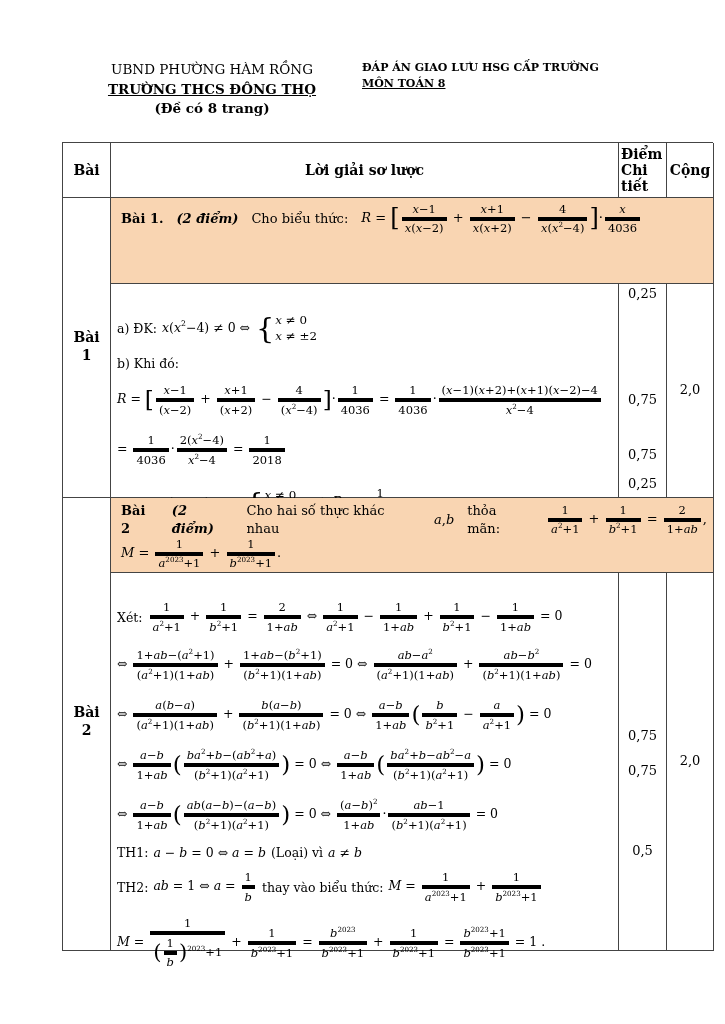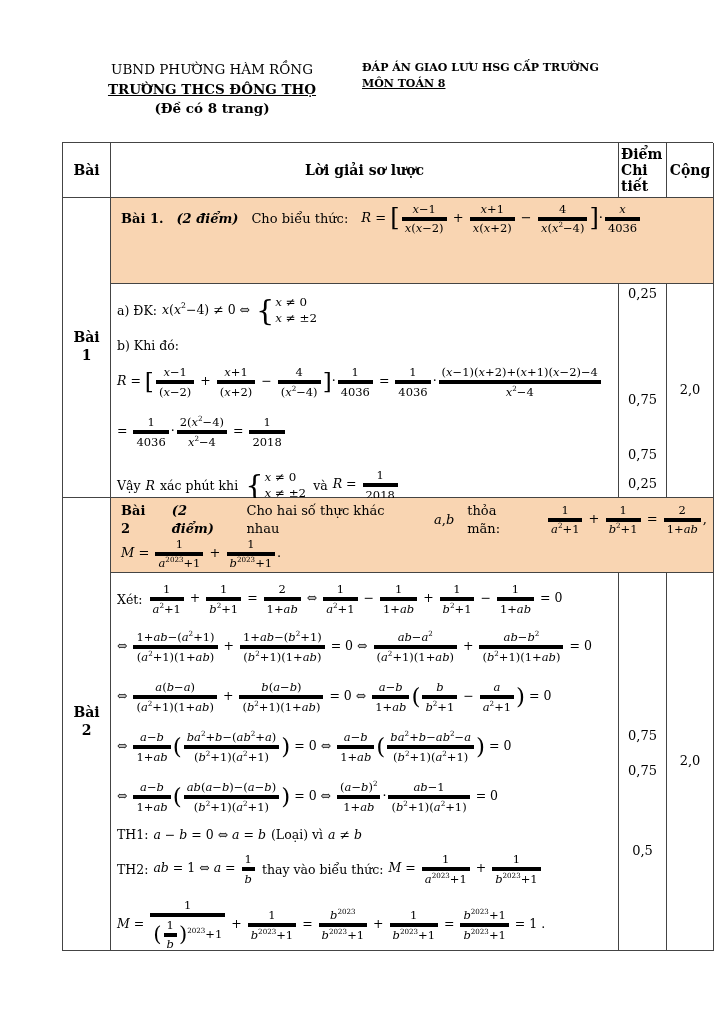--- a/index.html
+++ b/index.html
@@ -20,21 +20,21 @@
       display:grid;grid-template-columns:48px 508px 48px 47px;
       grid-template-rows:55px 86px 214px 75px 378px;
       border-top:1px solid #444;border-left:1px solid #444;box-sizing:border-box;}
   .cell{border-right:1px solid #444;border-bottom:1px solid #444;box-sizing:border-box;position:relative;}
   .th{display:flex;align-items:center;justify-content:center;text-align:left;
       font-weight:bold;font-size:14px;line-height:1.15;padding:2px;}
   .rowlabel{font-weight:bold;font-size:14px;text-align:center;white-space:pre-line;line-height:1.3;}
   .rl1{padding-top:130px;}
   .rl2{padding-top:205px;}
   .statement{background:#f9d5b2;padding:4px 6px 2px 10px;font-size:13px;line-height:1.35;}
-  .solution{padding:3px 4px 2px 6px;font-size:12.5px;}
+  .solution{padding:21px 4px 2px 6px;font-size:12.5px;}
   .ptcell .pt{position:absolute;left:0;width:100%;text-align:center;font-size:13px;}
   .b1p0{top:2px;}  .b1p1{top:108px;} .b1p2{top:163px;} .b1p3{top:192px;}
   .b1tot{top:98px;}
   .b2p0{top:155px;} .b2p1{top:190px;} .b2p2{top:226px;margin-top:44px;}
   .b2tot{top:180px;}
 
   
   .seg-b{font-weight:bold;}
   .seg-bi{font-weight:bold;font-style:italic;}
   .stmt-line{display:flex;align-items:center;flex-wrap:nowrap;gap:13px;min-height:22px;}

